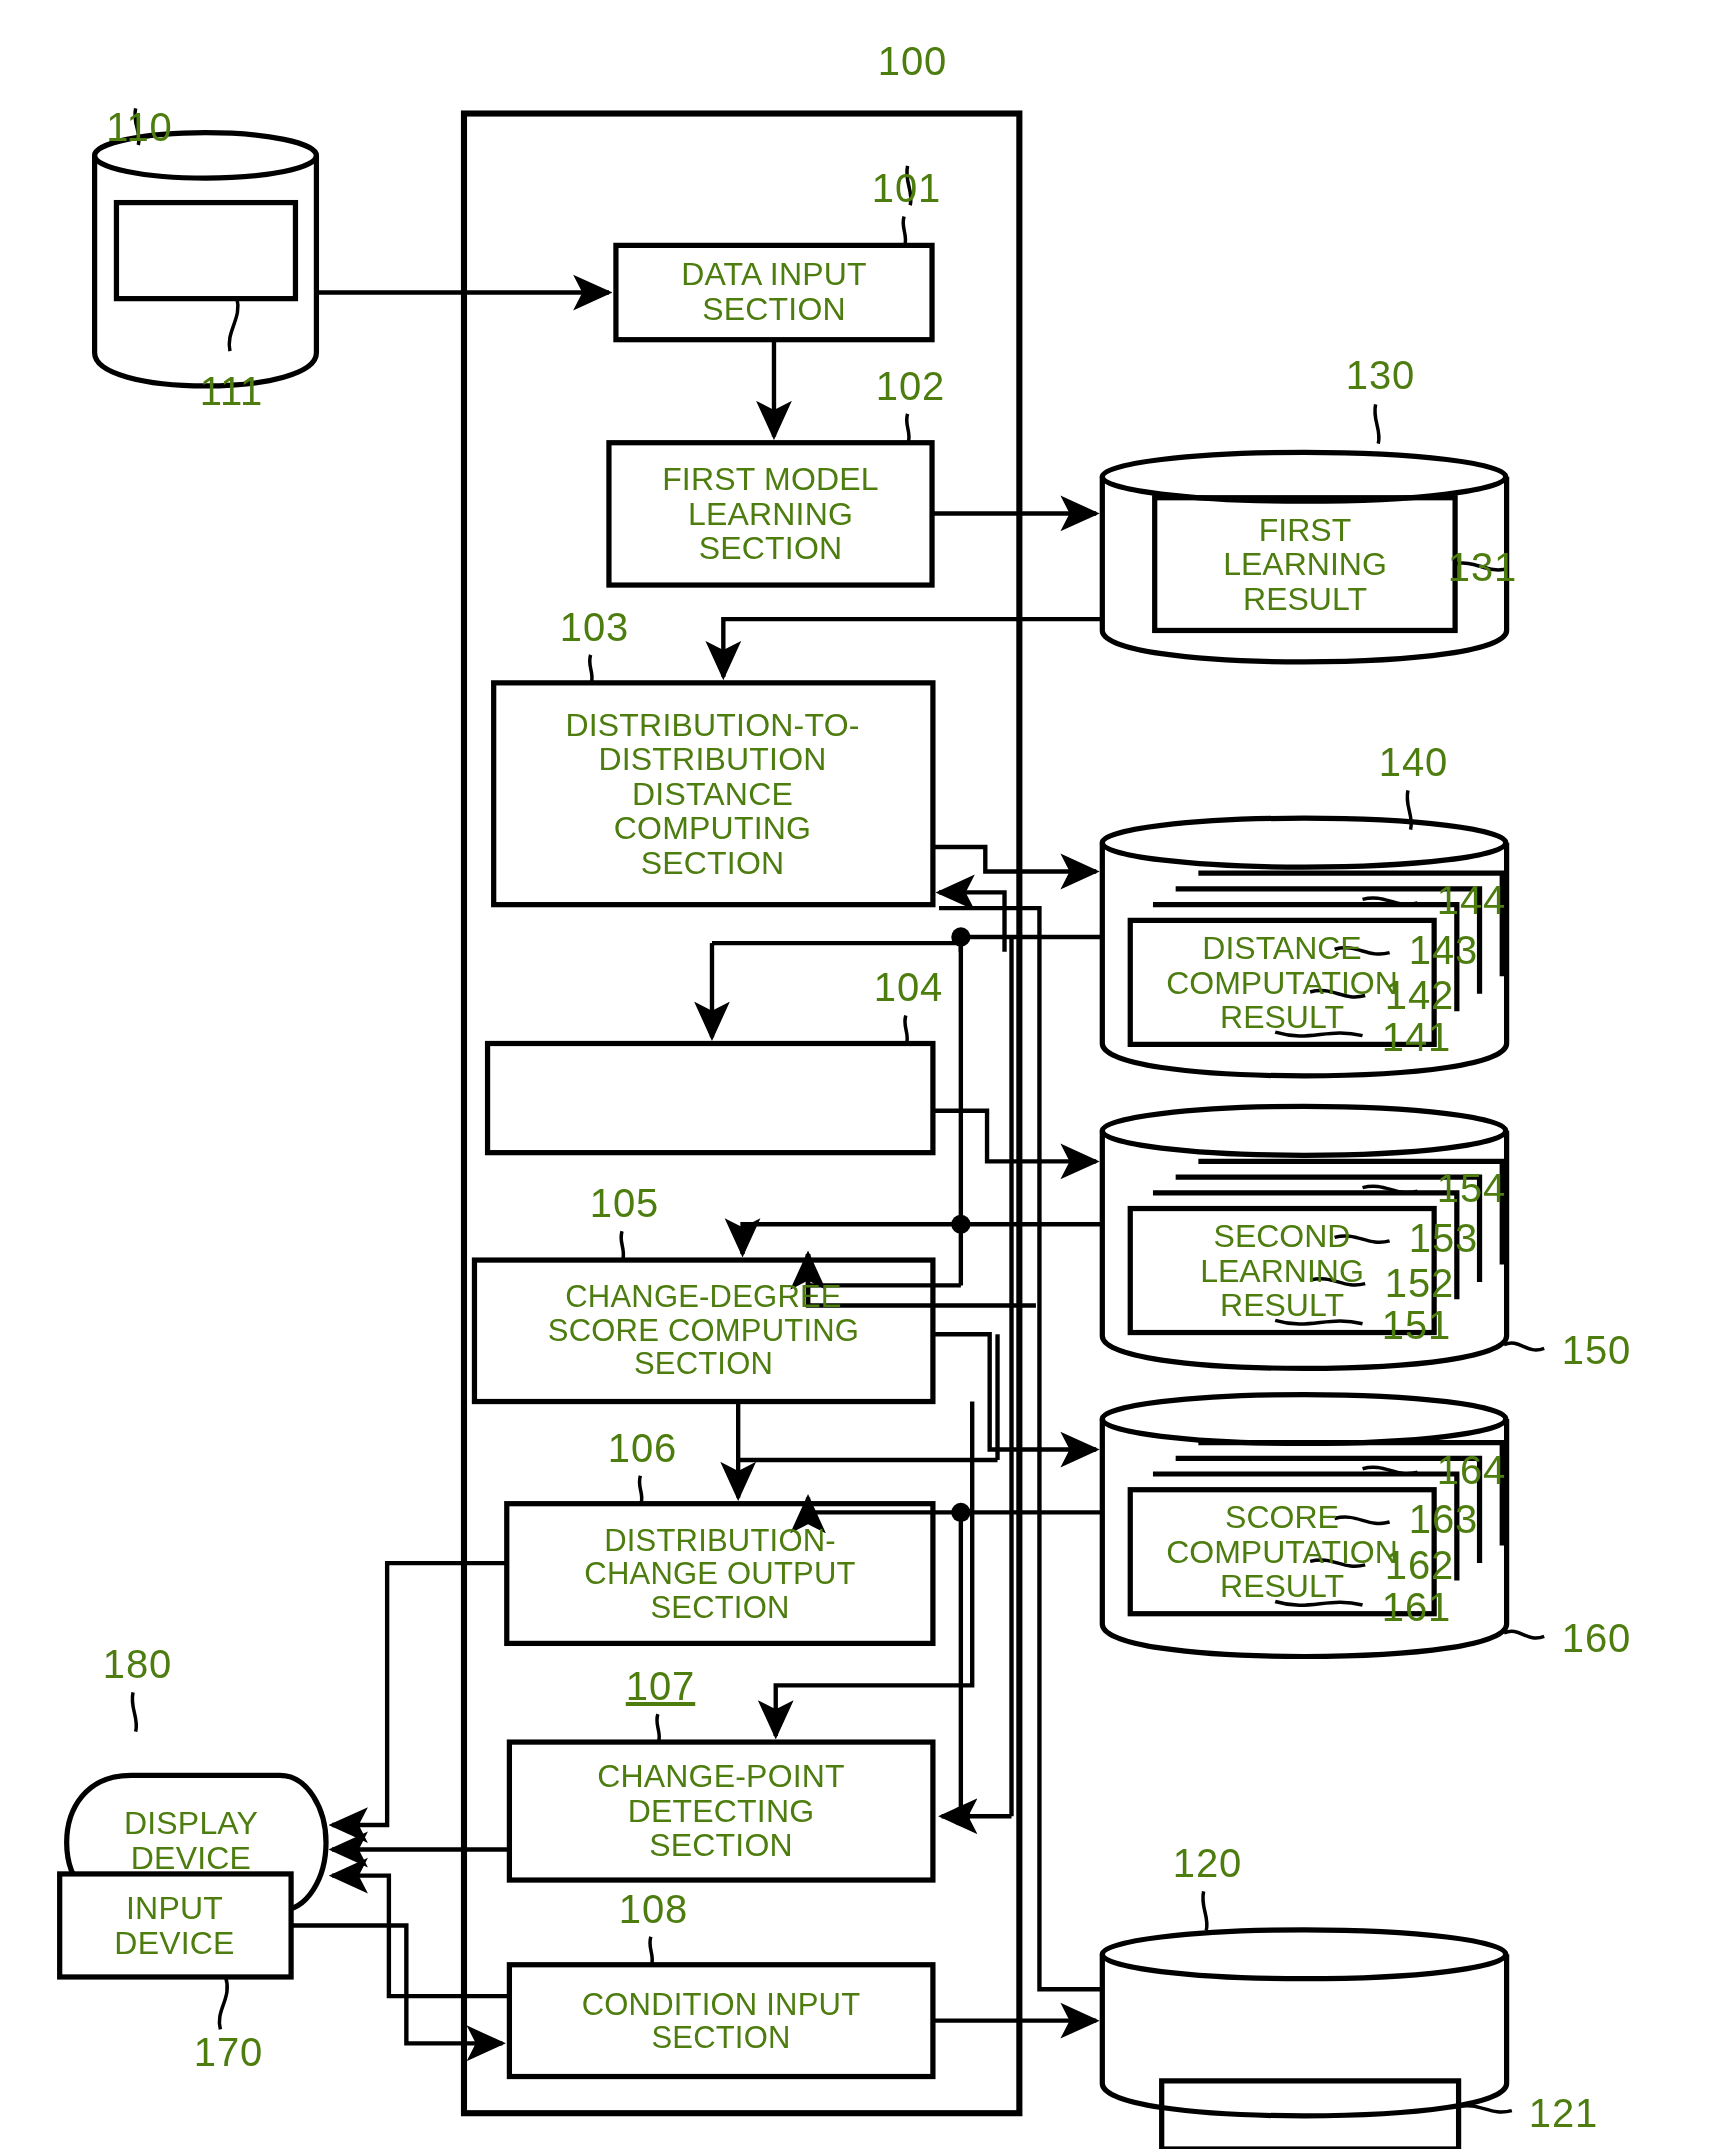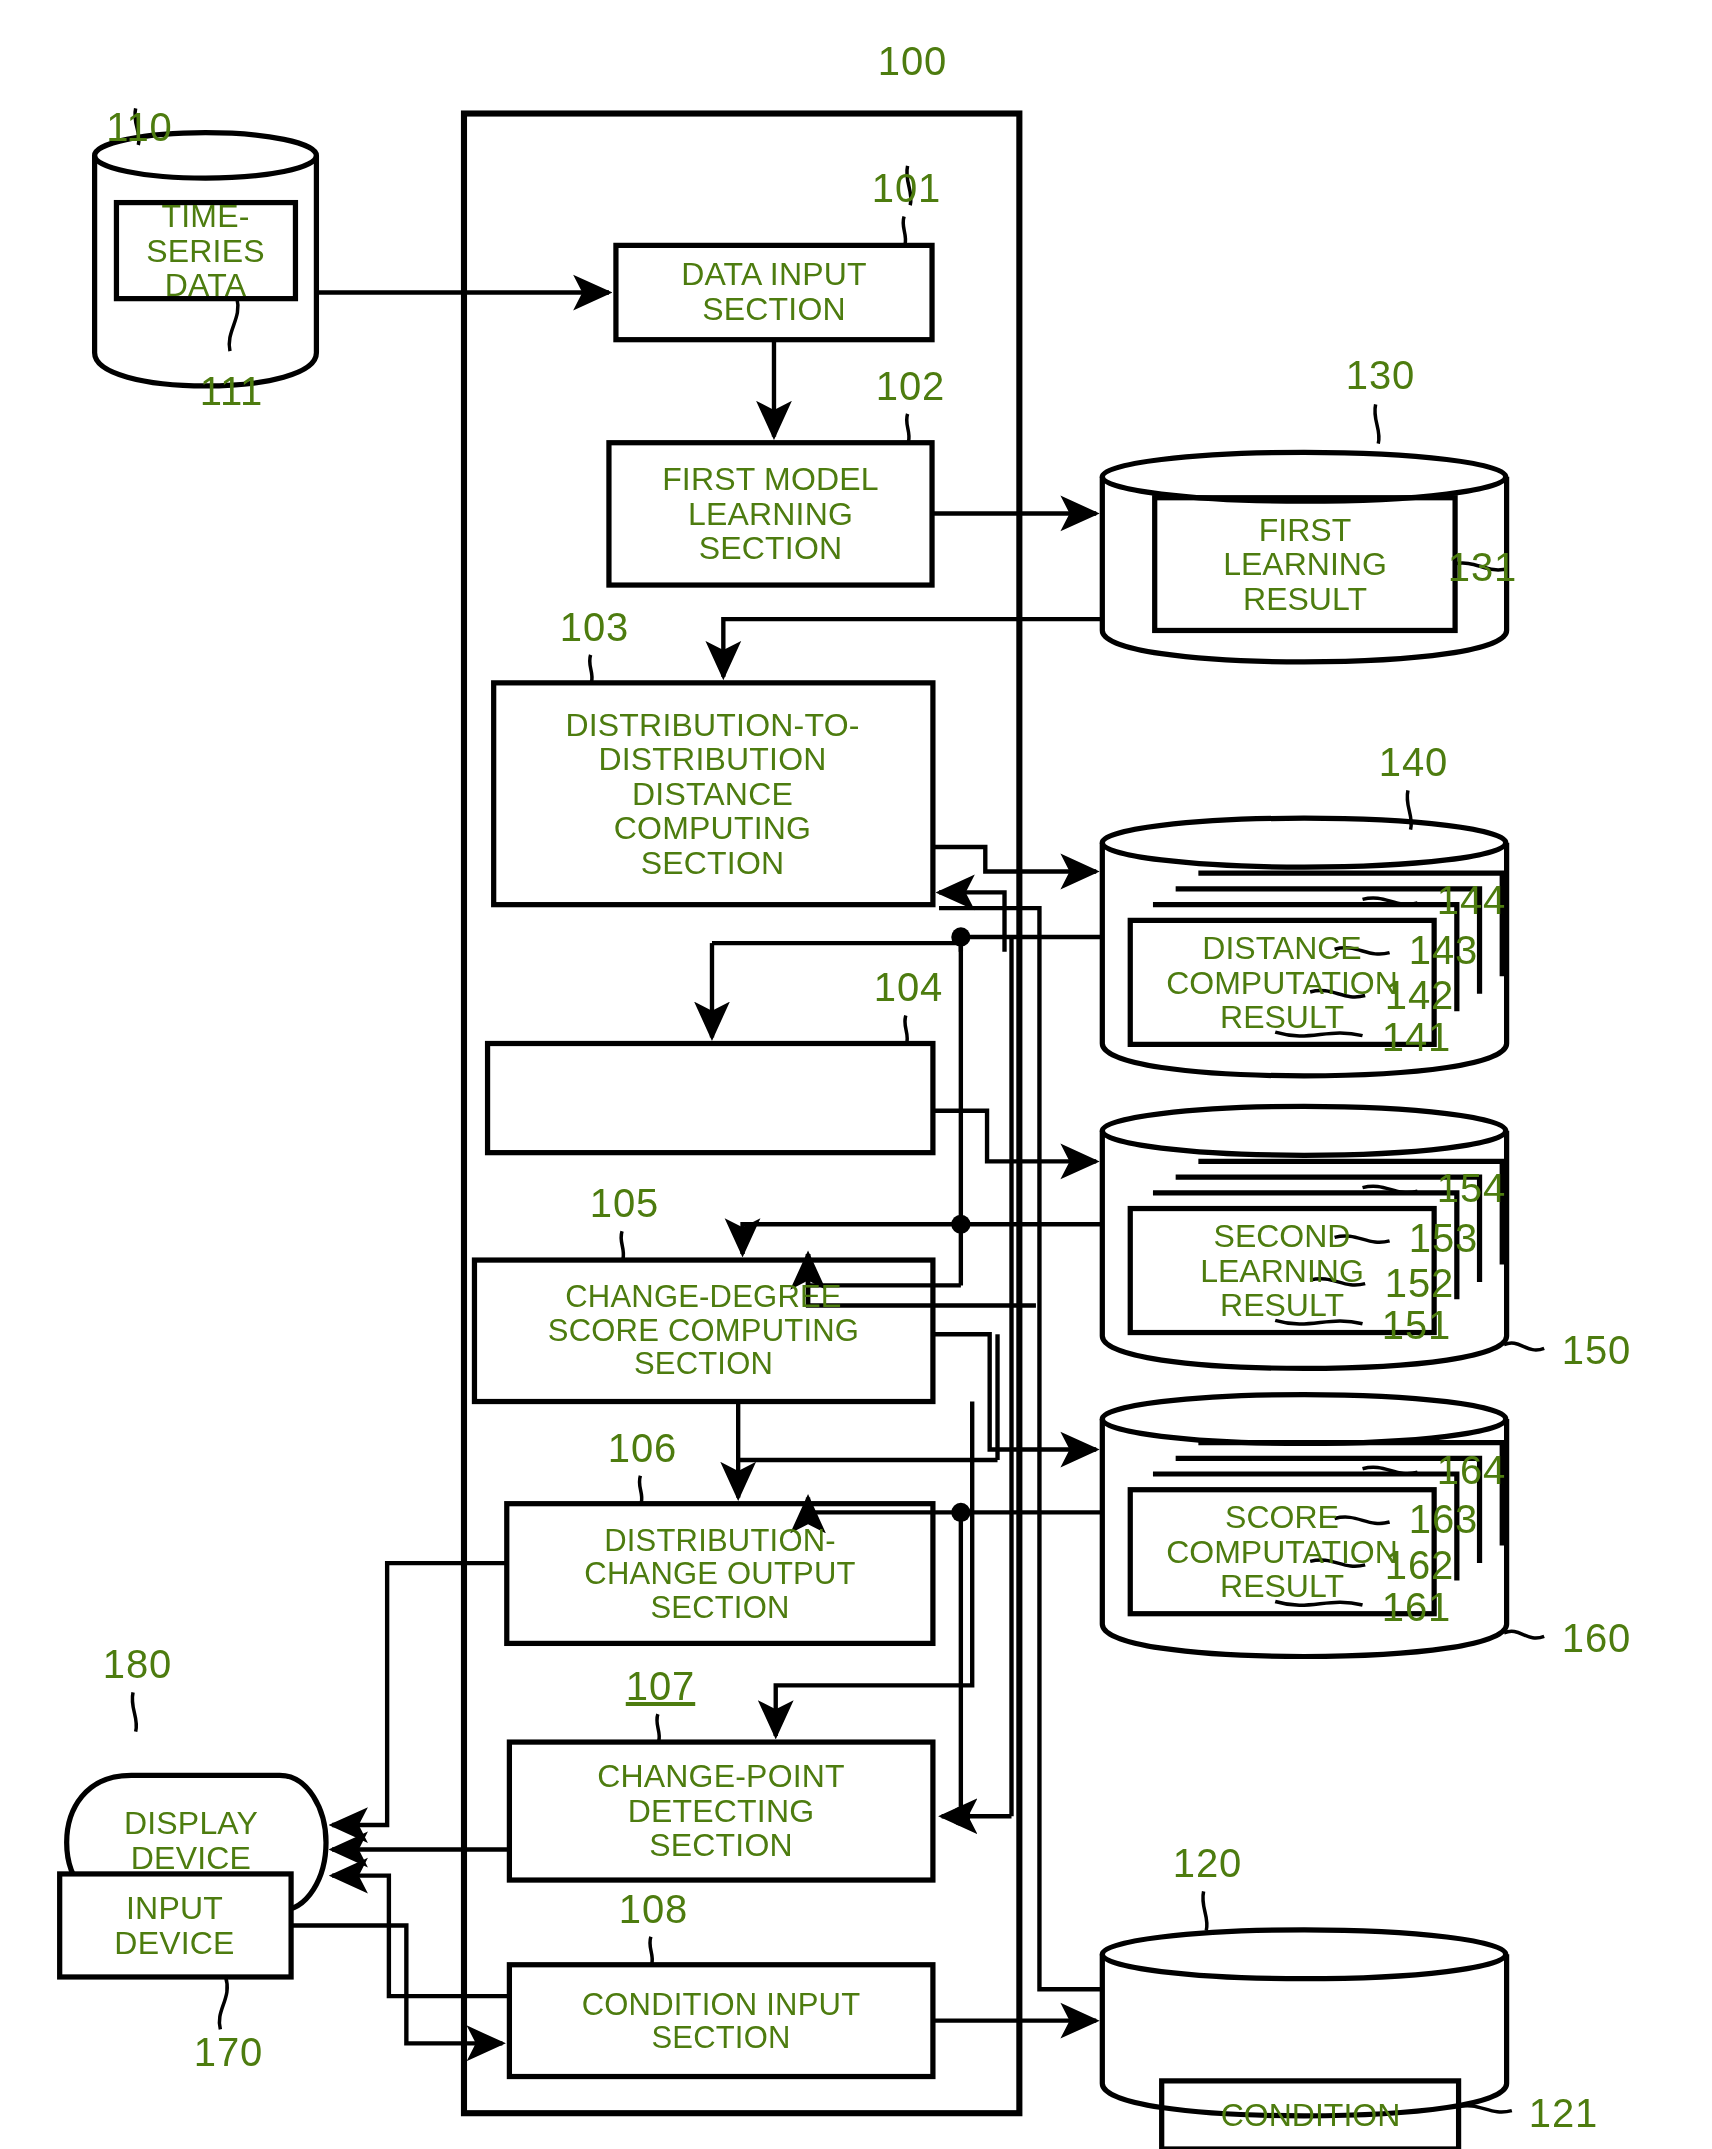--- a/index.html
+++ b/index.html
@@ -215,22 +215,20 @@
   <div class="lbl refnum" style="left:1367px;top:1541px;width:105px;height:49px;">162</div>
   <div class="lbl refnum" style="left:1364px;top:1583px;width:105px;height:49px;">161</div>
   <div class="lbl refnum" style="left:1544px;top:1614px;width:105px;height:49px;">160</div>
 
   <div class="lbl refnum" style="left:1155px;top:1839px;width:105px;height:49px;">120</div>
   <div class="lbl refnum" style="left:1511px;top:2089px;width:105px;height:49px;">121</div>
 
   <div class="lbl refnum" style="left:85px;top:1640px;width:105px;height:49px;">180</div>
   <div class="lbl refnum" style="left:176px;top:2028px;width:105px;height:49px;">170</div>
 
-  <div class="lbl boxtext" style="left:116px;top:203px;width:179px;height:96px;">TIME-SERIES
-DATA</div>
 
   <div class="lbl boxtext" style="left:616px;top:245px;width:316px;height:94px;">DATA INPUT
 SECTION</div>
 
   <div class="lbl boxtext" style="left:609px;top:443px;width:323px;height:142px;">FIRST MODEL
 LEARNING
 SECTION</div>
 
   <div class="lbl boxtext" style="left:493px;top:683px;width:439px;height:222px;">DISTRIBUTION-TO-
 DISTRIBUTION
@@ -263,21 +261,20 @@
 RESULT</div>
 
   <div class="lbl cyltext" style="left:1130px;top:1209px;width:304px;height:124px;">SECOND
 LEARNING
 RESULT</div>
 
   <div class="lbl cyltext" style="left:1130px;top:1490px;width:304px;height:124px;">SCORE
 COMPUTATION
 RESULT</div>
 
-  <div class="lbl cyltext" style="left:1162px;top:2081px;width:297px;height:68px;">CONDITION</div>
 
   <div class="lbl boxtext" style="left:73px;top:1780px;width:236px;height:122px;">DISPLAY
 DEVICE</div>
 
   <div class="lbl boxtext" style="left:59px;top:1874px;width:231px;height:103px;">INPUT
 DEVICE</div>
 
 </div>
 
 

